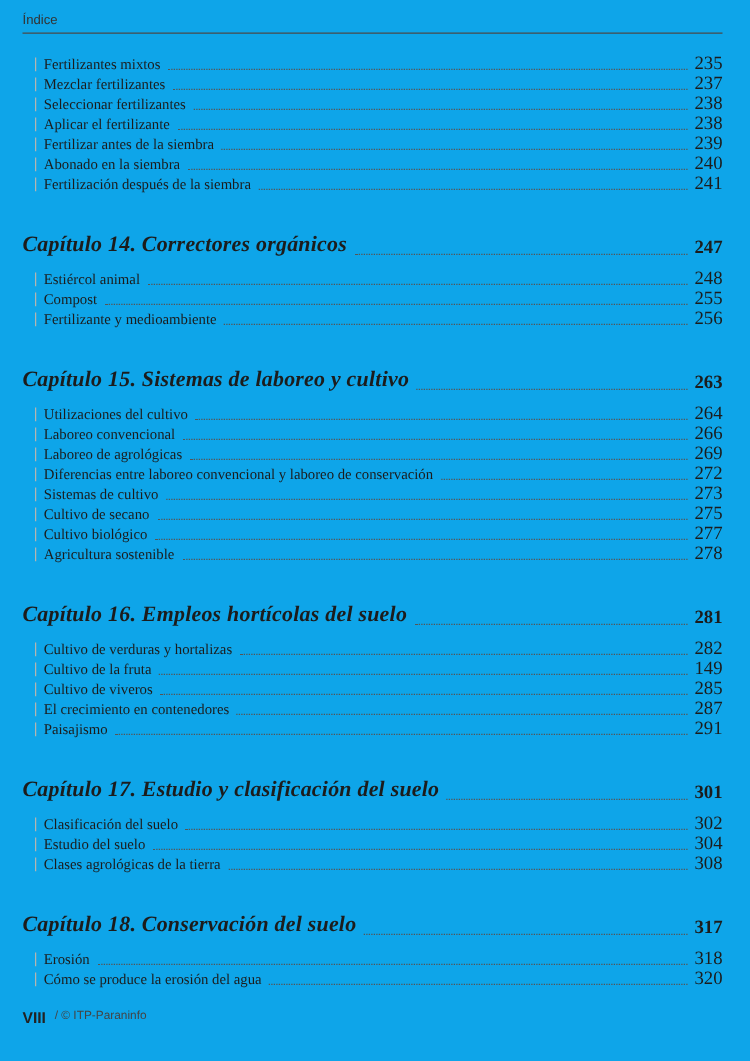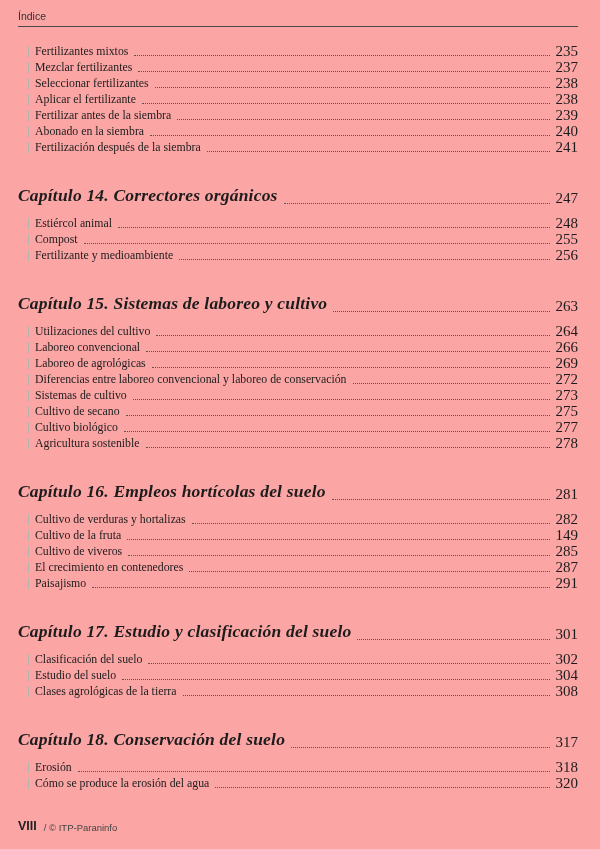--- a/index.html
+++ b/index.html
@@ -6,21 +6,21 @@
   body {
     width:600px; height:849px;
     background:#f4f4f2;
     font-family:"Liberation Serif", serif;
     color:#1c1c1c;
   }
   .page {
     position:relative;
     width:600px; height:849px;
     box-sizing:border-box;
-    background:#fca5a5;
+    background:#0ea5e9;
     padding:10px 22px 0 18px;
     overflow:hidden;
   }
   .doc-header {
     font-family:"Liberation Sans", sans-serif;
     font-size:10.5px;
     color:#333;
     padding-bottom:4px;
     border-bottom:1px solid #4a4a4a;
   }
@@ -59,27 +59,27 @@
     margin-bottom:8px;
   }
   .chapter .chapter-text {
     font-style:italic;
     font-weight:bold;
     font-size:17.5px;
     line-height:24px;
     white-space:nowrap;
     letter-spacing:0.2px;
   }
-  .chapter .pagenum { margin-bottom:1px; }
+  .chapter .pagenum { margin-bottom:1px;font-weight:bold; }
   .doc-footer {
     position:absolute;
-    left:18px; bottom:16px;
+    left:18px; bottom:28px;
     font-family:"Liberation Sans", sans-serif;
     display:flex;
-    align-items:flex-end;
+    align-items:flex-start;
   }
   .doc-footer .roman {
     font-weight:bold;
     font-size:12.5px;
     color:#222;
   }
   .doc-footer .imprint {
     font-size:9.5px;
     color:#444;
     margin-left:7px;

